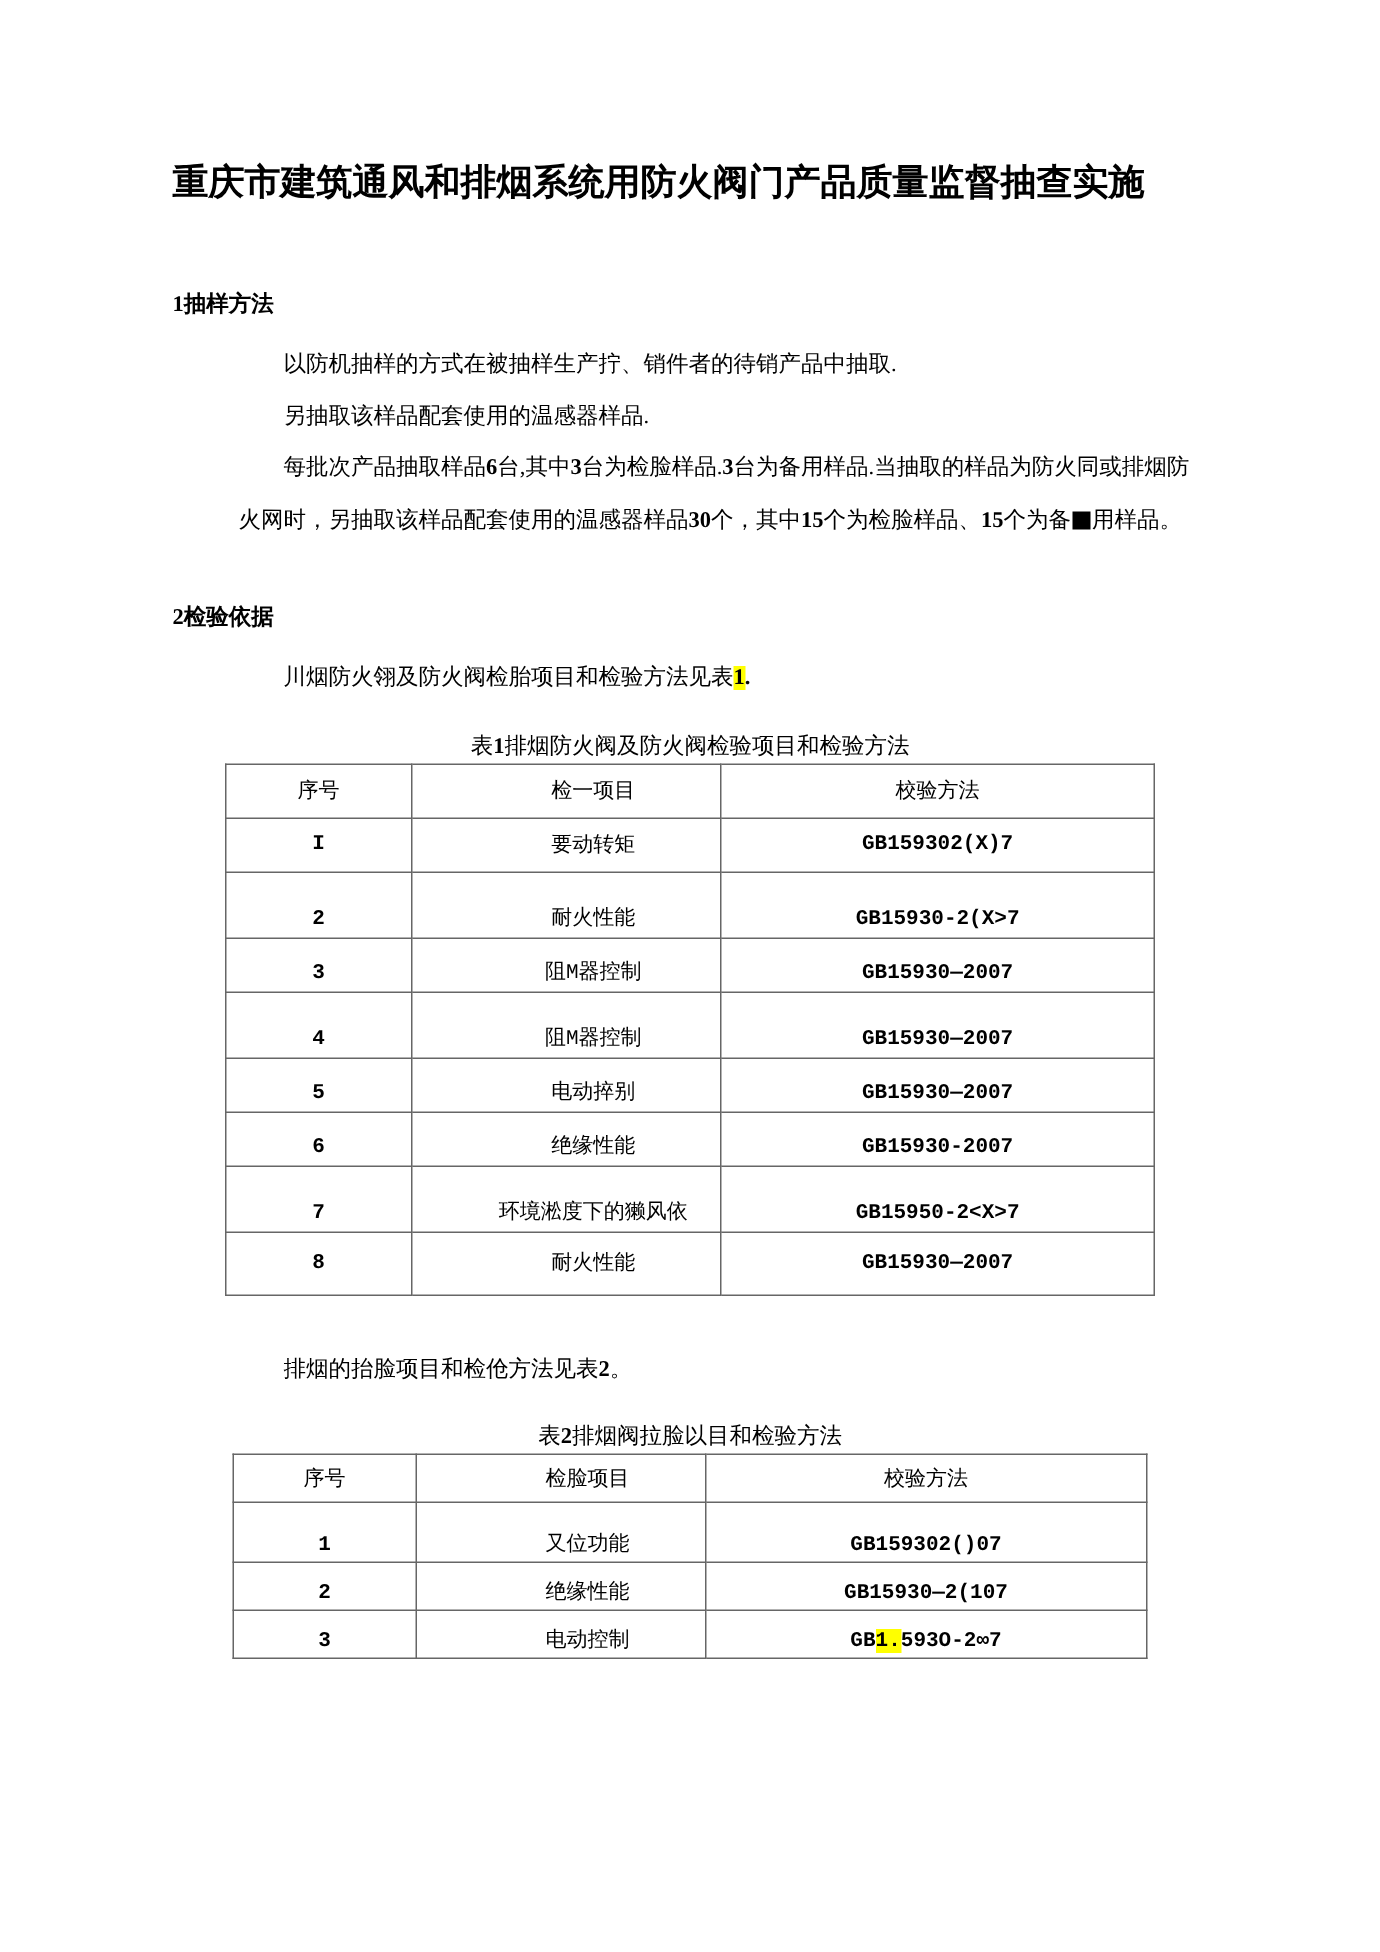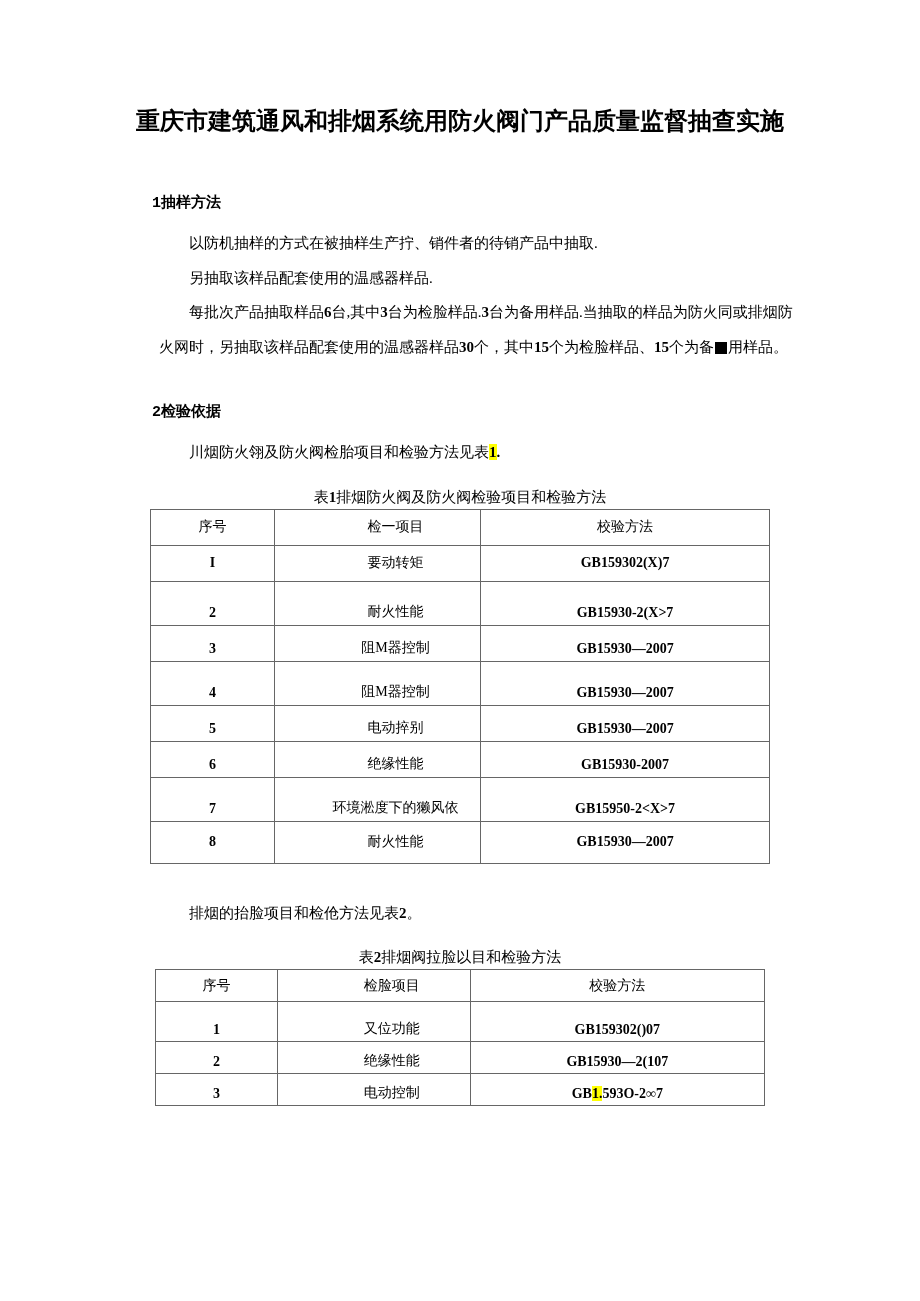--- a/index.html
+++ b/index.html
@@ -5,34 +5,33 @@
     * { margin: 0; padding: 0; box-sizing: border-box; }
     body {
       width: 920px;
       min-height: 1301px;
       background: #fff;
       font-family: "SimSun", "宋体", serif;
       color: #000;
       padding: 100px 115px 60px 115px;
     }
     .title {
-      font-family: Liberation Serif, serif;
+      font-family: Liberation Sans, sans-serif;
       font-size: 24px;
       font-weight: bold;
-      text-align: center;
+      text-align: left;
       line-height: 1.8;
       margin-bottom: 50px;
     }
     .section-heading {
-      font-family: Liberation Mono, monospace;
+      font-family: Liberation Serif, serif;
       font-size: 15px;
       font-weight: bold;
       margin-top: 18px;
       margin-bottom: 14px;
-      margin-left: 37px;
     }
     .section-heading .num {
       font-weight: bold;
     }
     .para {
       font-size: 15px;
       line-height: 2.3;
       text-indent: 2em;
       margin-left: 44px;
     }
@@ -62,20 +61,21 @@
       border-collapse: collapse;
       margin: 0 auto;
       width: 600px;
       font-size: 14px;
     }
     table.t1 { width: 620px; }
     th, td {
       border: 1px solid #666;
       text-align: center;
       vertical-align: middle;
+      font-family: Liberation Mono, monospace;
     }
     td.col-idx { width: 120px; font-weight: bold; height: 36px; }
     td.col-item { width: 200px; padding-left: 36px; }
     td.col-method { width: 280px; font-weight: bold; }
     .t1 td { vertical-align: bottom; padding-bottom: 4px; }
     .t1 tr:nth-child(1) td,
     .t1 tr:nth-child(2) td { vertical-align: middle; padding-bottom: 0; }
     .t1 tr:nth-child(3) td,
     .t1 tr:nth-child(5) td,
     .t1 tr:nth-child(8) td { height: 44px; }

